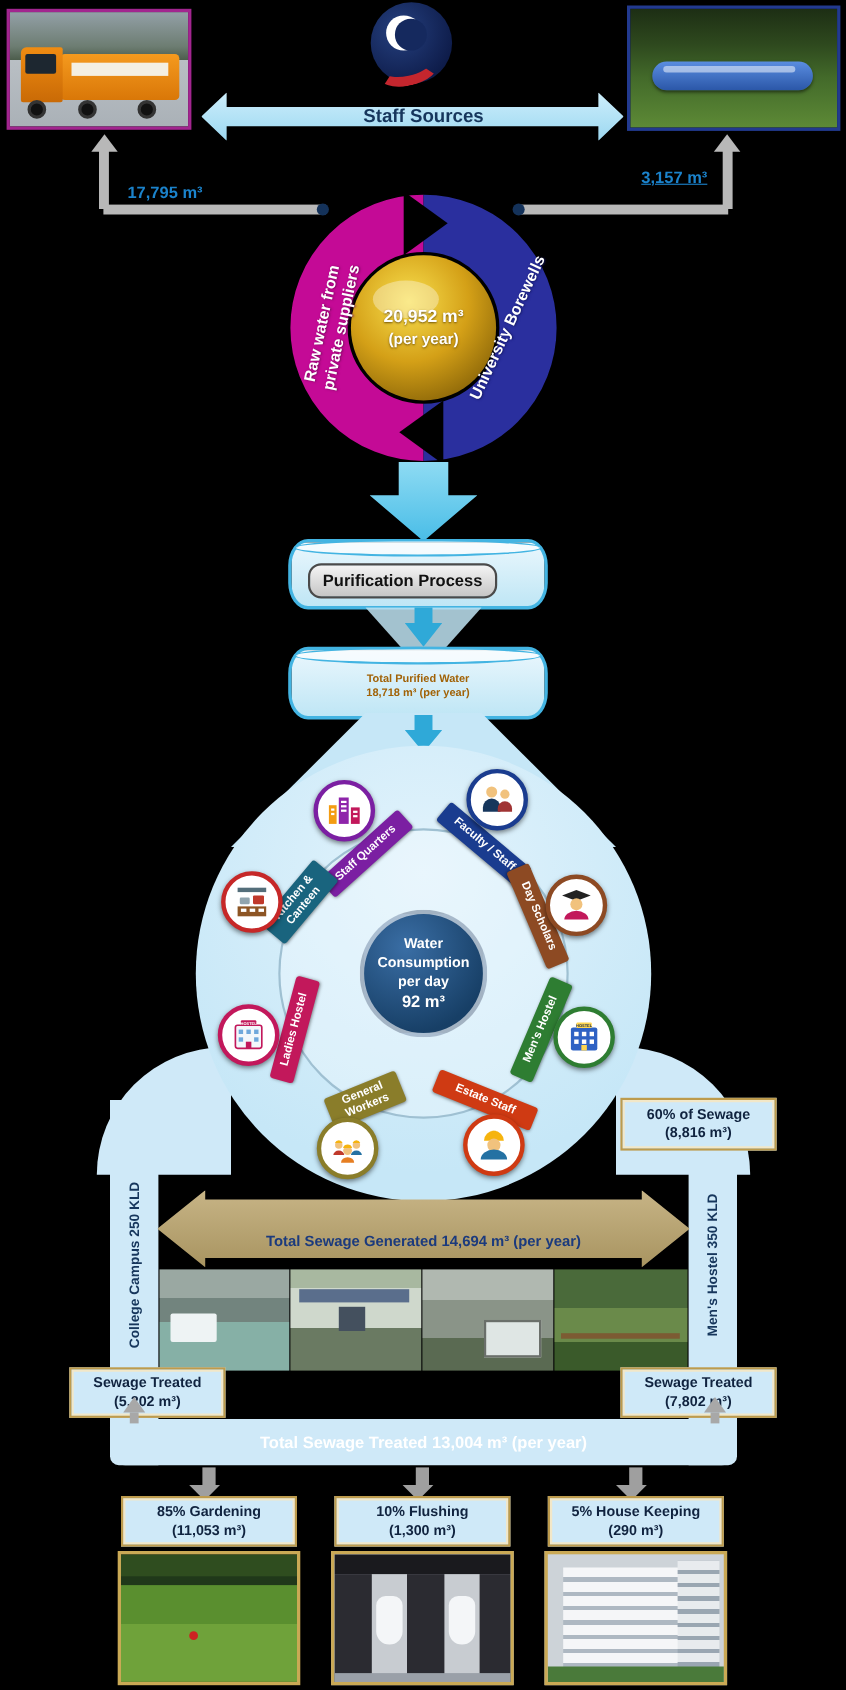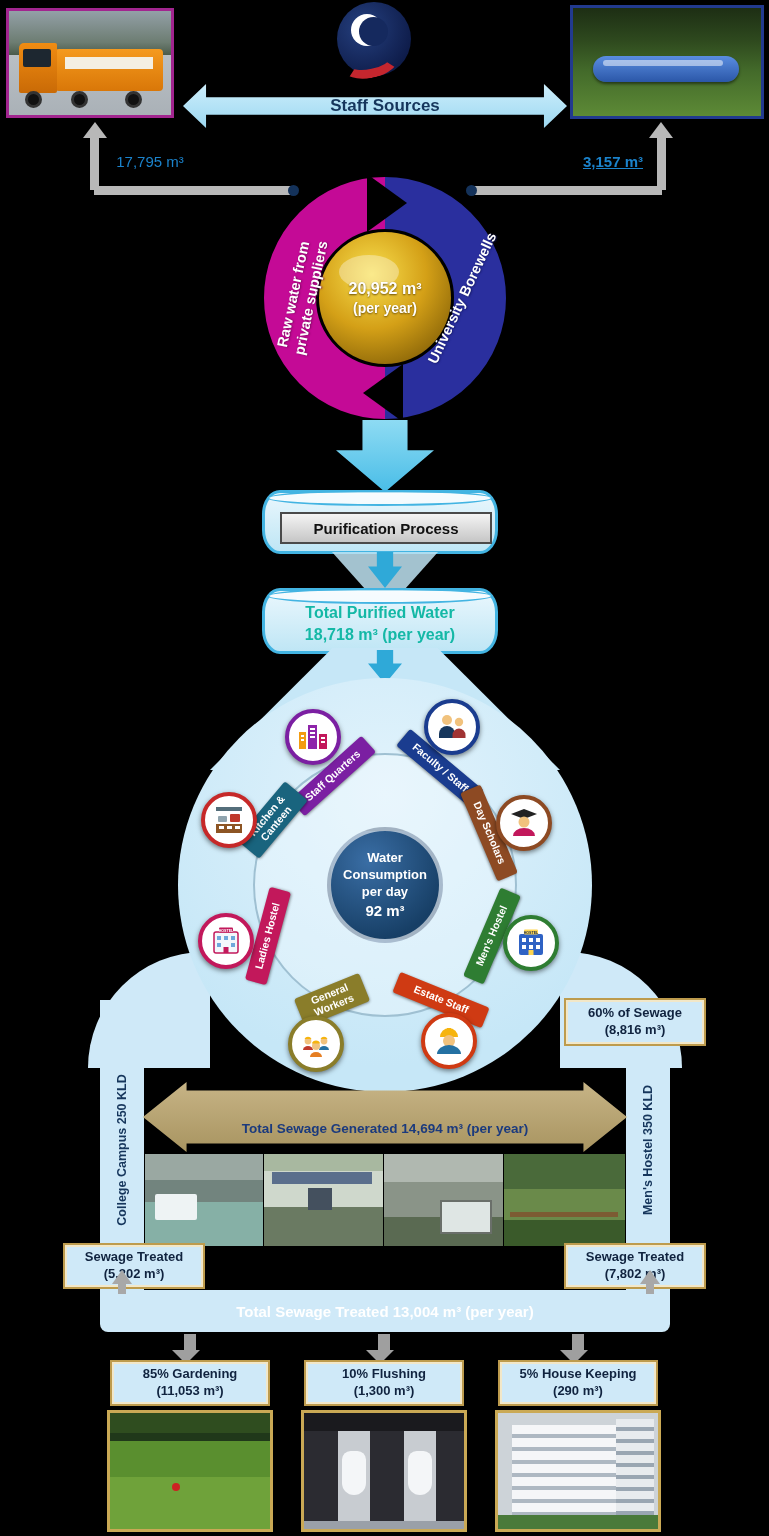--- a/index.html
+++ b/index.html
@@ -60,21 +60,21 @@
   <div class="abs" style="left:83px;top:122px;width:0;height:0;border-left:12px solid transparent;border-right:12px solid transparent;border-bottom:16px solid #b8b8b8;"></div>
   <div class="abs gray" style="left:90px;top:136px;width:9px;height:54px;"></div>
   <div class="abs gray" style="left:94px;top:186px;width:202px;height:9px;"></div>
   <div class="abs" style="left:288px;top:185px;width:11px;height:11px;background:#14325a;border-radius:50%;"></div>
 
   <div class="abs" style="left:649px;top:122px;width:0;height:0;border-left:12px solid transparent;border-right:12px solid transparent;border-bottom:16px solid #b8b8b8;"></div>
   <div class="abs gray" style="left:657px;top:136px;width:9px;height:54px;"></div>
   <div class="abs gray" style="left:472px;top:186px;width:190px;height:9px;"></div>
   <div class="abs" style="left:466px;top:185px;width:11px;height:11px;background:#14325a;border-radius:50%;"></div>
 
-  <div class="abs ctr" style="left:80px;top:150px;width:140px;height:22px;font-size:15px;font-weight:normal;color:#1b83cc;text-shadow:0 0 3px #000,1px 1px 2px #000;">
+  <div class="abs ctr" style="left:80px;top:164px;width:140px;height:22px;font-size:15px;font-weight:bold;color:#1b83cc;text-shadow:0 0 3px #000,1px 1px 2px #000;">
       <span>17,795 m³</span>
     </div>
   <div class="abs ctr" style="left:548px;top:150px;width:130px;height:22px;font-size:15px;font-weight:bold;color:#1b83cc;text-shadow:0 0 3px #000,1px 1px 2px #000;text-decoration:underline;">
       <span>3,157 m³</span>
     </div>
 
   <svg class="abs" style="left:255px;top:168px;" width="260" height="260" viewBox="0 0 260 260">
     <defs>
       <radialGradient id="goldBall" cx="40%" cy="32%" r="75%">
         <stop offset="0%" stop-color="#f8df4e"></stop>
@@ -102,29 +102,29 @@
     <div>
         <span class="line">20,952 m³</span>
          <span class="line" style="font-size:14px;">(per year)</span>
       </div>
   </div>
 
   <div class="abs" style="left:336px;top:420px;width:98px;height:72px;background:linear-gradient(180deg,#8edbf3,#49bde7);
               clip-path:polygon(27% 0,73% 0,73% 42%,100% 42%,50% 100%,0 42%,27% 42%);"></div>
 
   <div class="abs cyl" style="left:262px;top:490px;width:236px;height:64px;"></div>
-  <div class="abs ctr" style="left:280px;top:512px;width:212px;height:32px;background:linear-gradient(180deg,#f4f4f4,#c6c6c6);border:2px solid #4a4a4a;border-radius:0;font-size:15px;font-weight:bold;color:#111;">
+  <div class="abs ctr" style="left:280px;top:512px;width:172px;height:32px;background:linear-gradient(180deg,#f4f4f4,#c6c6c6);border:2px solid #4a4a4a;border-radius:12px;font-size:15px;font-weight:bold;color:#111;">
       <span>Purification Process</span>
     </div>
 
   <div class="abs" style="left:332px;top:552px;width:106px;height:38px;background:#bfe4f3;clip-path:polygon(0 0,100% 0,68% 100%,32% 100%);opacity:.85;"></div>
   <div class="abs" style="left:368px;top:552px;width:34px;height:36px;background:#2fa9d8;clip-path:polygon(26% 0,74% 0,74% 40%,100% 40%,50% 100%,0 40%,26% 40%);"></div>
 
   <div class="abs cyl" style="left:262px;top:588px;width:236px;height:66px;"></div>
-  <div class="abs ctr" style="left:268px;top:602px;width:224px;height:44px;font-size:16px;font-weight:bold;color:#14b8a6;line-height:1.35;">
+  <div class="abs ctr" style="left:268px;top:602px;width:224px;height:44px;font-size:10px;font-weight:bold;color:#a16207;line-height:1.35;">
     <div>
         <span class="line">Total Purified Water</span>
          <span class="line">18,718 m³ (per year)</span>
       </div>
   </div>
 
   <div class="abs" style="left:210px;top:648px;width:350px;height:122px;background:#c6e7f7;clip-path:polygon(35% 0,65% 0,100% 100%,0 100%);"></div>
   <div class="abs" style="left:368px;top:650px;width:34px;height:34px;background:#2fa9d8;clip-path:polygon(26% 0,74% 0,74% 40%,100% 40%,50% 100%,0 40%,26% 40%);"></div>
 
   <div class="abs" style="left:88px;top:952px;width:122px;height:116px;background:#cfe9f8;border-top-left-radius:120px;"></div>

